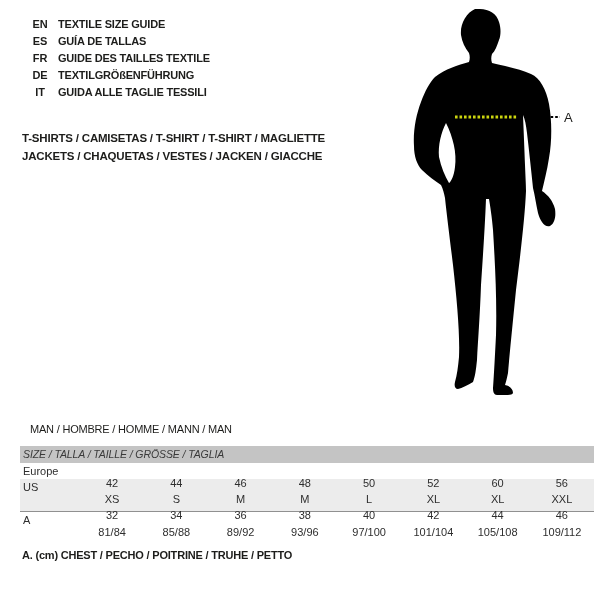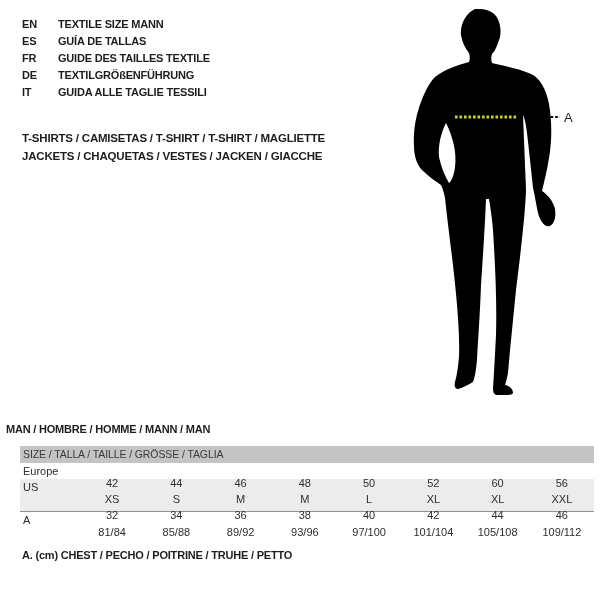--- a/index.html
+++ b/index.html
@@ -3,52 +3,52 @@
 <meta charset="utf-8">
 <style>
   html,body{margin:0;padding:0;background:#ffffff;}
   .page{
     position:relative;width:600px;height:600px;background:#ffffff;overflow:hidden;
     font-family:"Liberation Sans","DejaVu Sans",sans-serif;color:#1d1d1b;
   }
   
   .lang-block{position:absolute;left:22px;top:16px;}
   .lang-row{display:flex;height:17px;line-height:17px;}
-  .lang-code{width:36px;font-weight:bold;font-size:11px;letter-spacing:-0.2px;}
+  .lang-code{width:36px;font-weight:bold;font-size:11px;letter-spacing:-0.2px;text-align:center;}
   .lang-label{font-weight:bold;font-size:11px;letter-spacing:-0.2px;white-space:nowrap;}
   
   .cat-block{position:absolute;left:22px;top:113px;margin-top:16px;}
   .cat-line{font-weight:bold;font-size:11.5px;line-height:18px;letter-spacing:-0.2px;white-space:nowrap;}
   
   .figure{position:absolute;left:400px;top:5px;width:180px;height:395px;}
   
-  .man-title{position:absolute;left:6px;top:423px;font-weight:bold;font-size:11px;letter-spacing:-0.2px;white-space:nowrap;}
+  .man-title{position:absolute;left:30px;top:423px;font-weight:normal;font-size:11px;letter-spacing:-0.2px;white-space:nowrap;}
   
   .size-table{position:absolute;left:20px;top:446px;width:574px;}
   .t-head{
     height:17px;line-height:17px;background:#c4c4c4;color:#3a3a3a;
-    font-size:10.5px;padding-left:3px;box-sizing:border-box;letter-spacing:-0.1px;
+    font-size:10.5px;padding-left:3px;box-sizing:border-box;letter-spacing:-0.1px;font-style:italic;
   }
   .t-row{display:flex;height:16px;line-height:16px;font-size:11px;color:#2e2e2e;box-sizing:border-box;}
   .t-row.shaded{background:#ececec;}
   .t-row.topline{border-top:1px solid #909090;height:17px;line-height:16px;}
   .t-label{width:60px;padding-left:3px;box-sizing:border-box;text-align:left;}
   .t-cell{flex:1;text-align:center;margin-top:12px;}
   
   .footnote{position:absolute;left:22px;top:549px;font-weight:bold;font-size:11px;letter-spacing:-0.2px;white-space:nowrap;}
 </style>
 </head>
 <body>
 
 <div class="page">
 
   <div class="lang-block" id="lang-block">
       <div class="lang-row">
         <span class="lang-code">EN</span>
-        <span class="lang-label">TEXTILE SIZE MANN</span>
+        <span class="lang-label">TEXTILE SIZE GUIDE</span>
       </div>
       <div class="lang-row">
         <span class="lang-code">ES</span>
         <span class="lang-label">GUÍA DE TALLAS</span>
       </div>
       <div class="lang-row">
         <span class="lang-code">FR</span>
         <span class="lang-label">GUIDE DES TAILLES TEXTILE</span>
       </div>
       <div class="lang-row">

